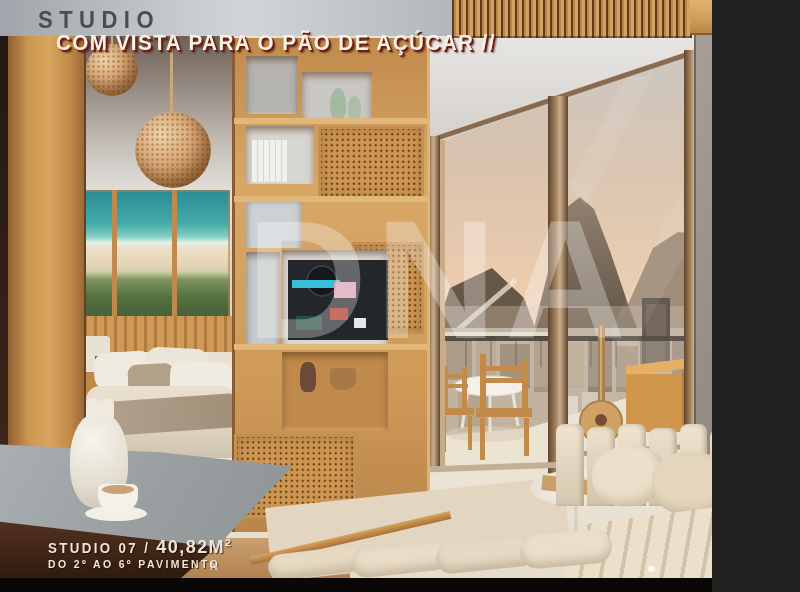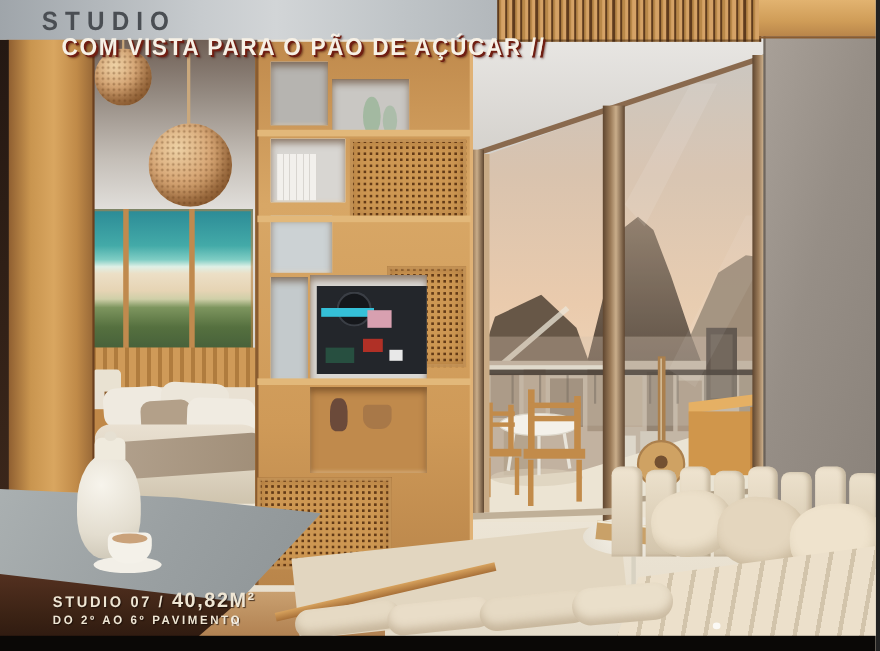--- a/index.html
+++ b/index.html
@@ -1,16 +1,16 @@
 <!DOCTYPE html>
 <html><head>
 <meta charset="utf-8">
 <style>
   html,body{margin:0;padding:0;background:#222;}
-  #stage{position:relative;width:796px;height:592px;overflow:hidden;background:#e9e1d3;
+  #stage{position:relative;width:712px;height:592px;overflow:hidden;background:#e9e1d3;
          font-family:"Liberation Sans",sans-serif;}
   .abs{position:absolute;}
   
   .wood-col{background:linear-gradient(90deg,#8a5a2e 0%,#c9954f 28%,#d9a660 55%,#c08a48 82%,#9a6a38 100%);}
   .perf{background-color:#cd9752;
         background-image:radial-gradient(rgba(80,42,12,.85) 1.1px,transparent 1.5px);
         background-size:5.5px 5.5px;
         box-shadow:inset 0 0 0 3px rgba(195,145,85,.95), inset 0 0 14px rgba(110,62,24,.55);}
   .open{box-shadow:inset 0 4px 7px rgba(80,48,20,.55), inset 0 -2px 3px rgba(255,230,190,.35);}
   .rattan{border-radius:50%;
@@ -263,16 +263,17 @@
   <div class="abs" style="left:0;top:578px;width:800px;height:14px;background:#0a0806;"></div>
 
   <div class="abs kicker" style="left:38px;top:6px;">STUDIO</div>
   <div class="abs headline" style="left:56px;top:30px;">COM VISTA PARA O PÃO DE AÇÚCAR //</div>
 
   <div class="abs foot1" style="left:48px;top:536px;">
     <span>STUDIO 07</span><span> / </span><span class="area">40,82M²</span>
   </div>
   <div class="abs foot2" style="left:48px;top:558px;">DO 2º AO 6º PAVIMENTO</div>
 
+  <div class="abs wm-big" style="left:246px;top:205px;">DNA</div>
   <div class="abs wm-mini" style="left:210px;top:560px;">N</div>
   <div class="abs" style="left:648px;top:566px;width:7px;height:6px;border-radius:50%;background:rgba(255,255,255,.8);"></div>
 
 </div>
 
 </body></html>

